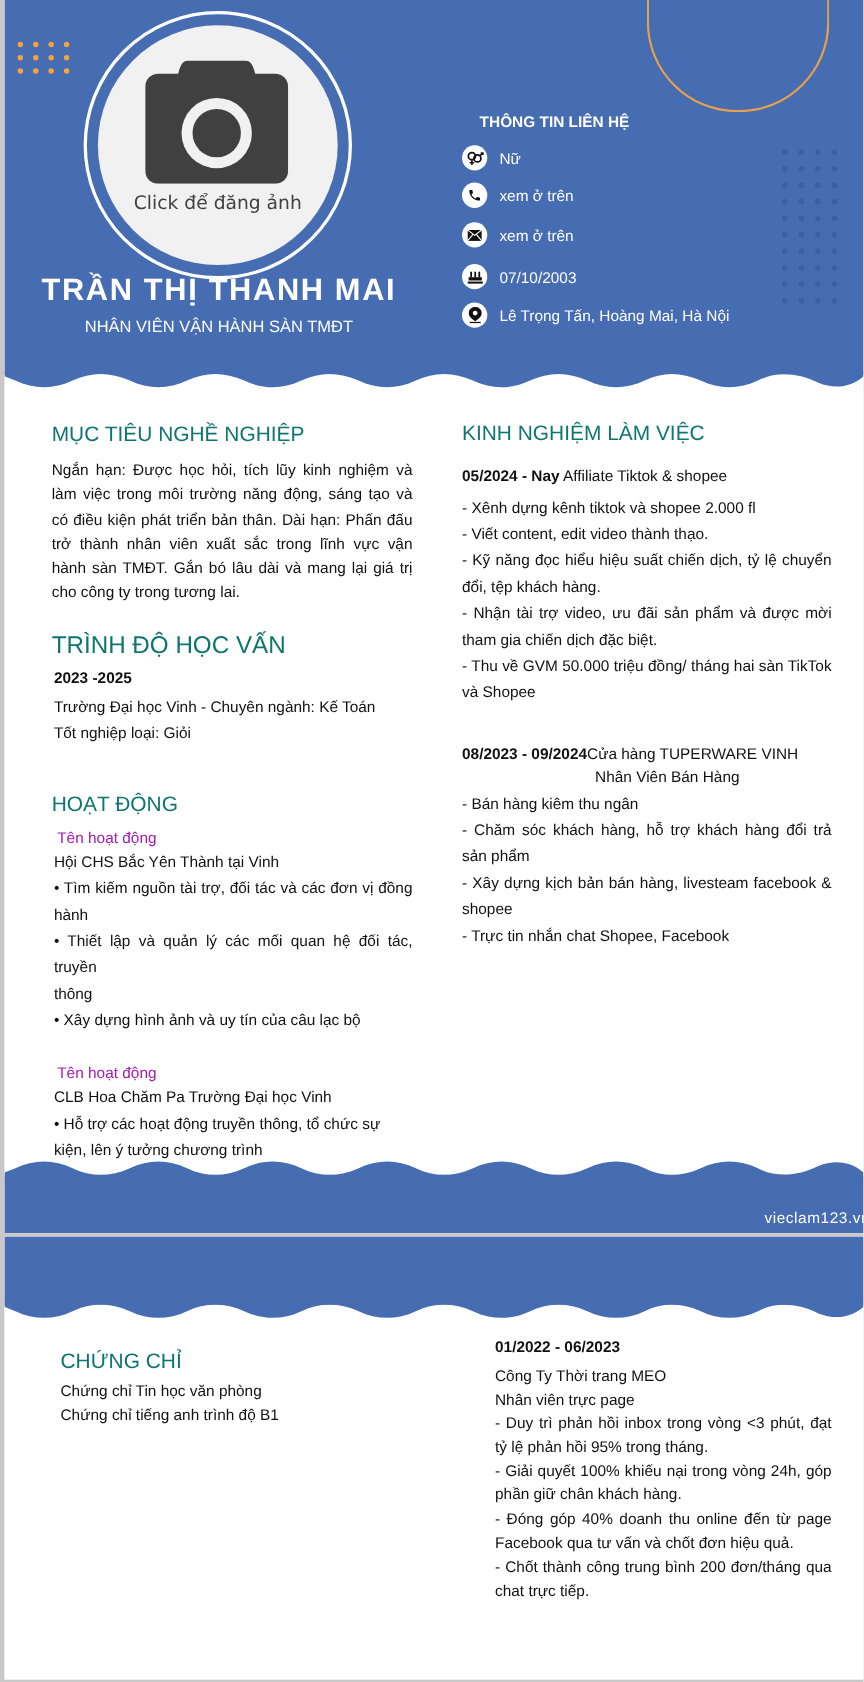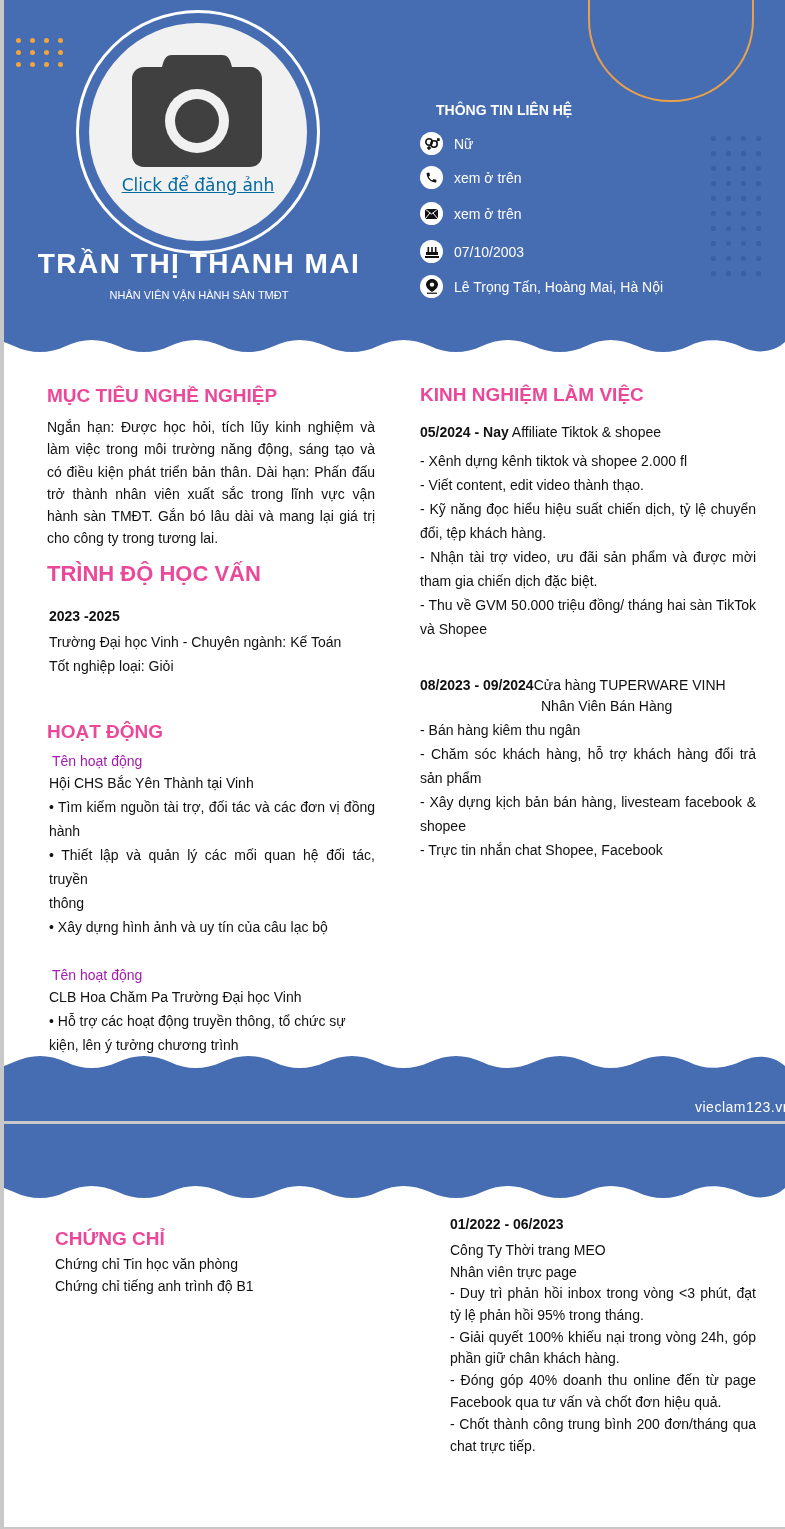--- a/index.html
+++ b/index.html
@@ -19,32 +19,32 @@
   .dots-blue span { width:5px; height:5px; border-radius:50%; background:#3b5ea6; display:block; }
   .orange-arc { position:absolute; left:584px; top:-120px; width:162px; height:220px; border:2px solid #e7a04c;
                 border-radius:0 0 82px 82px; border-top:none; }
 
   .avatar-ring { position:absolute; left:72px; top:10px; width:238px; height:238px; border-radius:50%;
                  border:3px solid #fff; }
   .avatar { position:absolute; left:85px; top:23px; width:218px; height:218px; border-radius:50%; background:#f1f1f1;
             cursor:pointer; }
   .avatar svg { position:absolute; left:43px; top:32px; }
   .avatar-label { position:absolute; left:0; right:0; top:152px; text-align:center; font-family:"DejaVu Sans", sans-serif;
-                  font-size:17px; color:#0369a1;text-decoration:underline; }
+                  font-size:17px; color:#404040; }
 
   .name { position:absolute; left:0; width:390px; top:248px; text-align:center; color:#fff; font-size:28px;
           font-weight:bold; letter-spacing:1.5px; }
-  .job-title { position:absolute; left:0; width:390px; top:289px; text-align:center; color:#fff; font-size:11px; }
+  .job-title { position:absolute; left:0; width:390px; top:289px; text-align:center; color:#fff; font-size:15px; }
 
   .contact-title { position:absolute; left:416px; top:102px; color:#fff; font-size:14px; font-weight:bold;margin-left:16px; }
   .contact-row { position:absolute; left:416px; display:flex; align-items:center; color:#fff; font-size:14px; }
   .contact-row .ic { width:23px; height:23px; border-radius:50%; background:#fff; display:flex; align-items:center;
                      justify-content:center; margin-right:11px; }
 
-  .sec-title { position:absolute; color:#ec4899; font-weight:bold; font-size:19px; }
+  .sec-title { position:absolute; color:#0f766e; font-weight:normal; font-size:19px; }
   .text { position:absolute; font-size:14px; line-height:24px; color:#111; }
   .justify { text-align:justify; }
   .muted { color:#a21caf; }
   .b { font-weight:bold; }
   .line { display:block; }
 
   .watermark { position:absolute; right:-6px; top:1099px; color:#fff; font-size:14px; letter-spacing:0.5px; }
 </style>
 </head>
 <body>
@@ -175,21 +175,21 @@
           <circle cx="6" cy="5.6" r="2.2" fill="#fff"></circle>
           <rect x="1" y="13.6" width="10" height="1.2" fill="#111"></rect>
         </svg>
     </span>
     <span>Lê Trọng Tấn, Hoàng Mai, Hà Nội</span>
   </div>
 
   <div class="sec-title" style="left:43px; top:385px">MỤC TIÊU NGHỀ NGHIỆP</div>
   <div class="text justify" style="left:43px; top:416px; width:328px; line-height:22.3px">Ngắn hạn: Được học hỏi, tích lũy kinh nghiệm và làm việc trong môi trường năng động, sáng tạo và có điều kiện phát triển bản thân. Dài hạn: Phấn đấu trở thành nhân viên xuất sắc trong lĩnh vực vận hành sàn TMĐT. Gắn bó lâu dài và mang lại giá trị cho công ty trong tương lai.</div>
 
-  <div class="sec-title" style="left:43px; top:561px; font-size:22px">TRÌNH ĐỘ HỌC VẤN</div>
+  <div class="sec-title" style="left:43px; top:574px; font-size:22px">TRÌNH ĐỘ HỌC VẤN</div>
   <div class="text b" style="left:45px; top:604px">2023 -2025</div>
   <div class="text" style="left:45px; top:630px">Trường Đại học Vinh - Chuyên ngành: Kế Toán</div>
   <div class="text" style="left:45px; top:654px">Tốt nghiệp loại: Giỏi</div>
 
   <div class="sec-title" style="left:43px; top:721px">HOẠT ĐỘNG</div>
   <div class="text muted" style="left:48px; top:749px">Tên hoạt động</div>
   <div class="text" style="left:45px; top:771px">Hội CHS Bắc Yên Thành tại Vinh</div>
   <div class="text justify" style="left:45px; top:795px; width:326px">
     <span class="line" style="text-align:justify; text-align-last:justify">• Tìm kiếm nguồn tài trợ, đối tác và các đơn vị đồng</span>
     <span class="line">hành</span>

